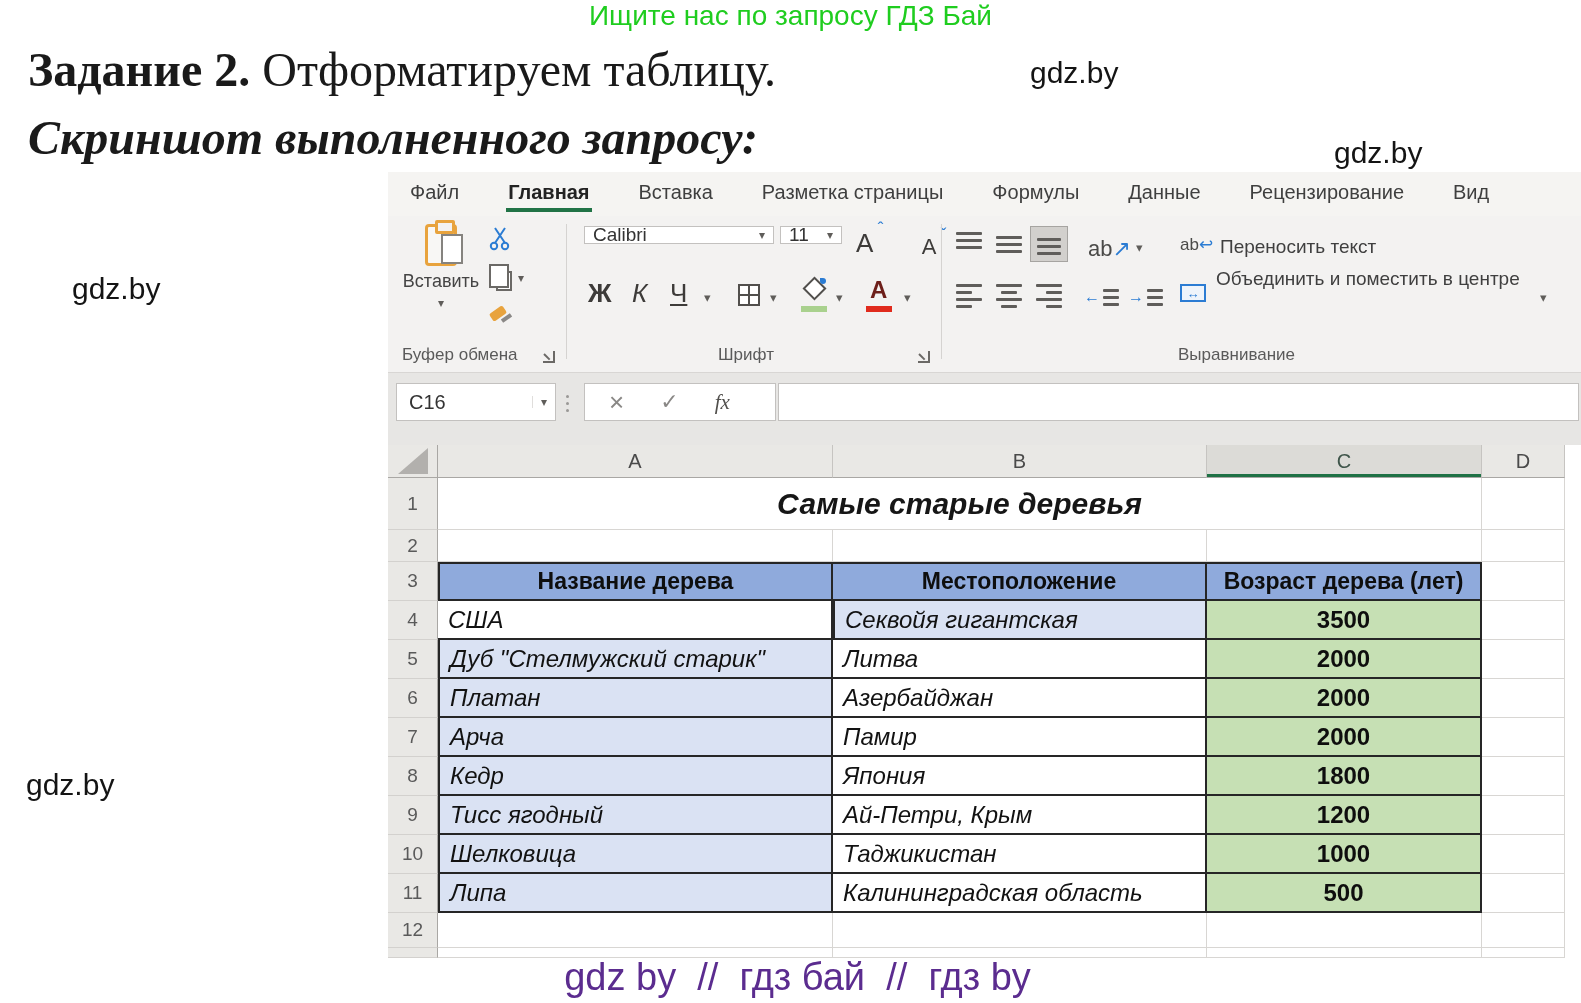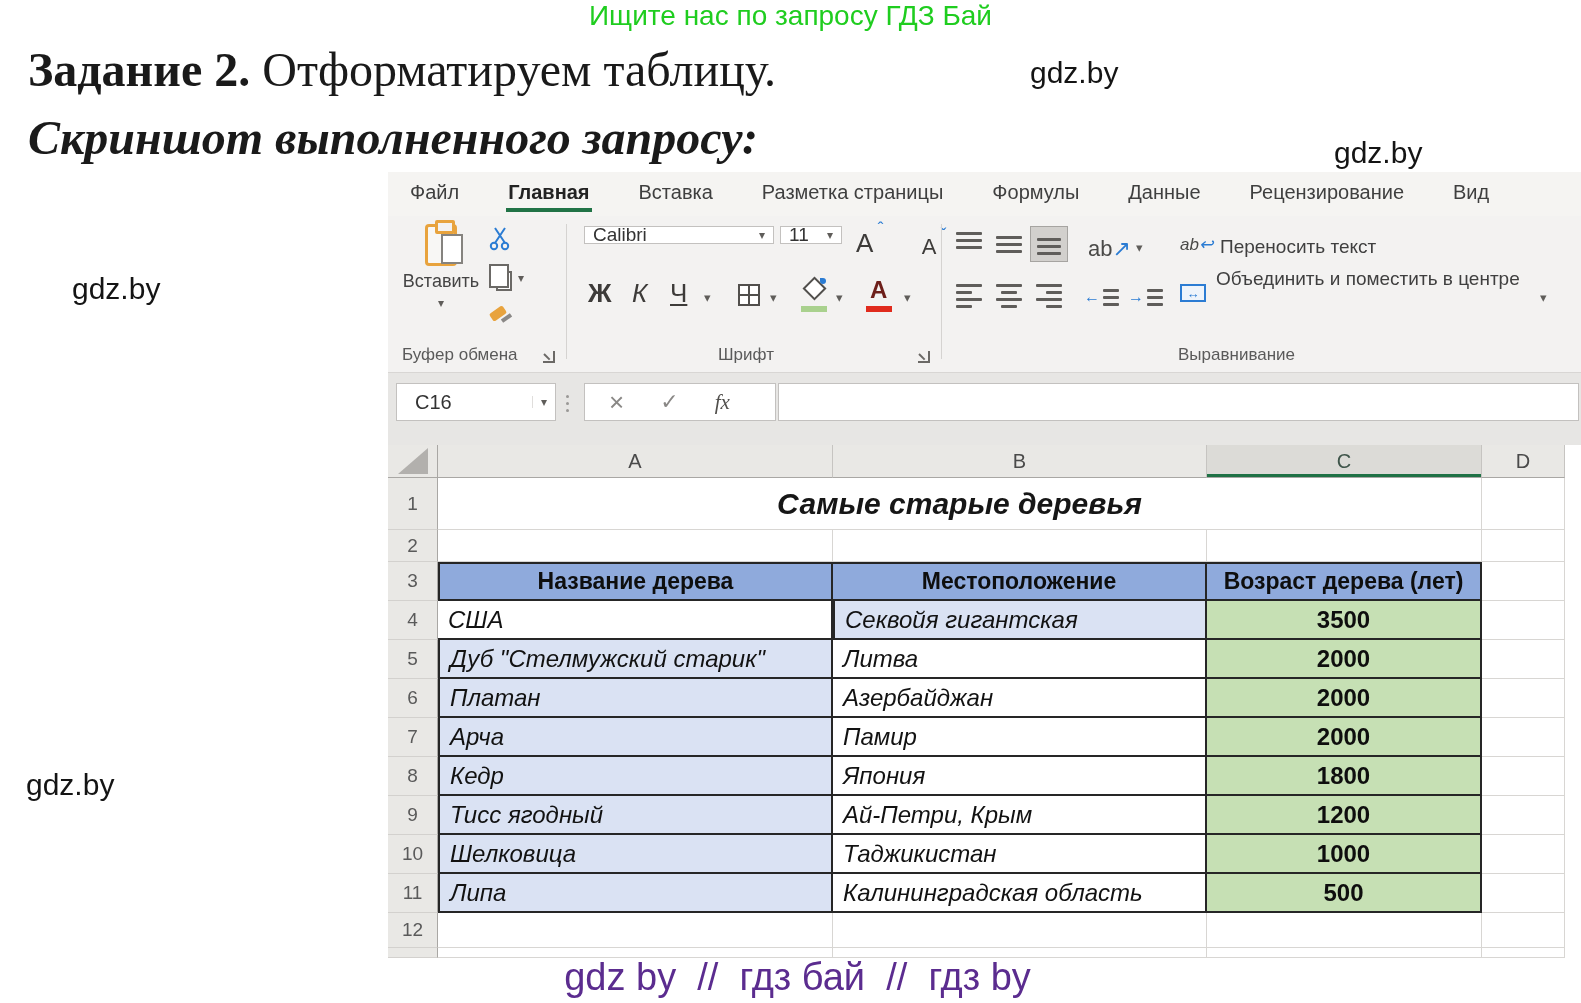--- a/index.html
+++ b/index.html
@@ -92,32 +92,32 @@
   .bars { display:flex; flex-direction:column; gap:4px; width:26px; }
   .bars i { display:block; height:3px; background:#5f5d5a; border-radius:1px; }
   .w60 { width:60%; } .w100 { width:100%; }
   .bars.al-c { align-items:center; } .bars.al-r { align-items:flex-end; }
   .vbox { position:absolute; width:38px; height:36px; display:flex; align-items:flex-start;
           justify-content:center; padding:6px; }
   .vbox.mid { align-items:center; } .vbox.bot { align-items:flex-end; }
   .vbox.sel { background:#d2d0cd; border:1px solid #a6a4a1; }
   .orient { position:absolute; font-size:22px; color:#4a4a48; }
   .blue { color:#2b7cd3; }
-  .wrapico { position:absolute; font-size:17px; color:#4a4a48; white-space:nowrap;font-style:italic; }
+  .wrapico { position:absolute; font-size:17px; color:#4a4a48; white-space:nowrap; }
   .ribtext { position:absolute; font-size:19px; color:#3f3f3f; white-space:nowrap; }
   .merge { position:absolute; width:26px; height:18px; border:2px solid #2b7cd3; background:#eef4fb;
            display:flex; align-items:center; justify-content:center; font-size:13px; color:#2b7cd3; }
   .merge::before { content:"\2194"; }
   .indent { position:absolute; display:flex; align-items:center; gap:3px; font-size:16px; }
 
   
   .fstrip { position:absolute; left:0; top:201px; width:100%; height:72px; background:#e7e6e4; }
   .namebox { position:absolute; left:8px; top:10px; width:160px; height:38px; background:#fff;
              border:1px solid #c3c1bf; display:flex; align-items:center; font-size:20px; color:#333;
-             padding-left:18px; }
+             padding-left:12px; }
   .namebox .arrow { margin-left:auto; padding:0 8px; border-left:1px solid #e0dedc; }
   .dots { position:absolute; left:178px; top:22px; display:flex; flex-direction:column; gap:4px; }
   .dots b { width:3px; height:3px; background:#9a9896; border-radius:50%; }
   .fxbox { position:absolute; left:196px; top:10px; width:192px; height:38px; background:#fff;
            border:1px solid #c3c1bf; display:flex; align-items:center; gap:36px; padding-left:24px; }
   .fx-x { font-size:26px; color:#8a8886; line-height:1; }
   .fx-c { font-size:22px; color:#8a8886; line-height:1; }
   .fx-f { font-family:"Liberation Serif", serif; font-style:italic; font-size:21px; color:#514f4c; }
   .finput { position:absolute; left:390px; top:10px; width:801px; height:38px; background:#fff;
             border:1px solid #c3c1bf; }

